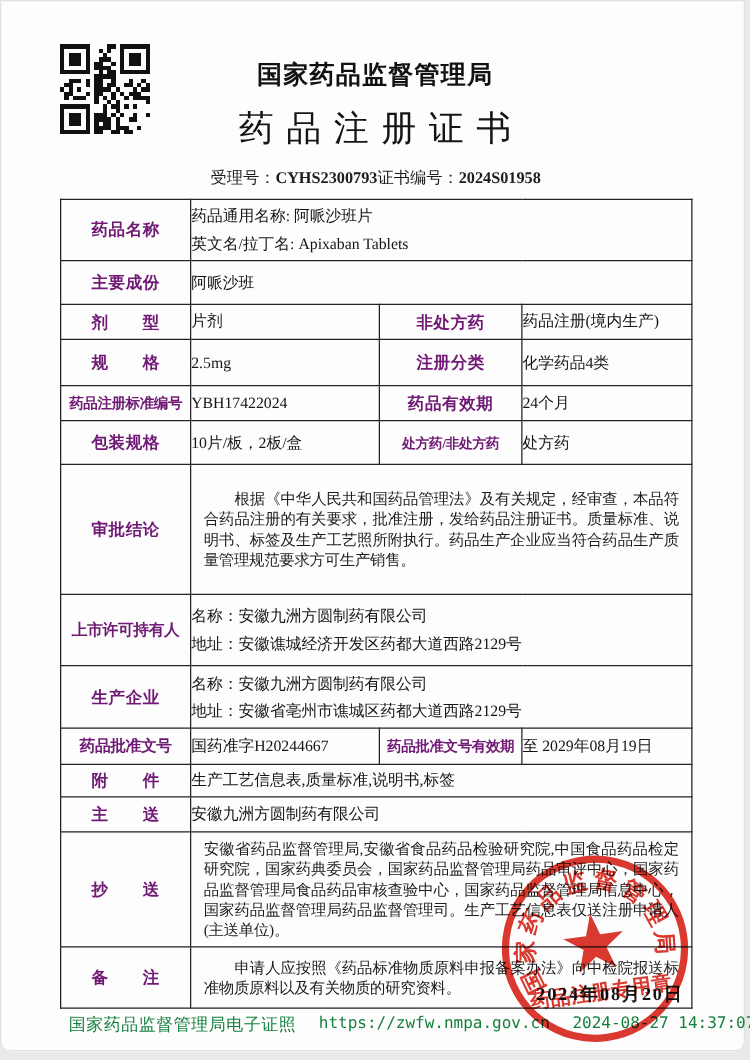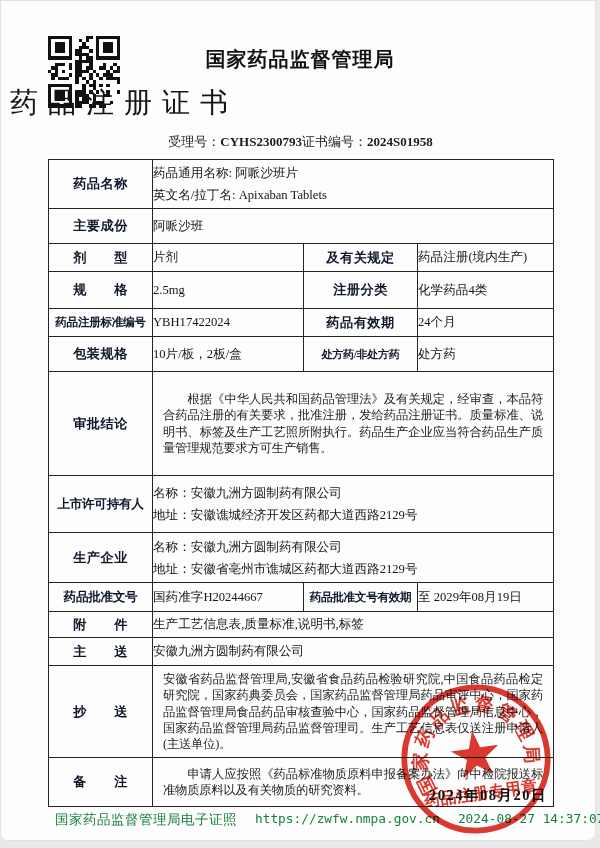--- a/index.html
+++ b/index.html
@@ -12,32 +12,32 @@
     border-radius:0 0 8px 8px;box-shadow:0 0 0 1px #e2e2e2 inset;
   }
   
   .qr{position:absolute;left:48px;top:33px;width:72px;height:77px;}
   .agency{
     position:absolute;left:0;top:46px;width:600px;text-align:center;
     font-family:"Liberation Sans","DejaVu Sans",sans-serif;
     font-size:20px;font-weight:bold;letter-spacing:1px;color:#111;
   }
   .cert-title{
-    position:absolute;left:0;top:84px;width:600px;
+    position:absolute;left:0;top:84px;width:600px;text-align:center;
     font-size:28px;font-weight:500;letter-spacing:10px;text-indent:10px;color:#141414;
   }
   .meta-row{position:absolute;left:48px;top:133px;width:505px;display:flex;justify-content:center;font-size:13px;}
   .meta-row b{font-weight:bold;}
   
   table.cert{
     position:absolute;left:48px;top:159px;width:505px;border-collapse:collapse;table-layout:fixed;
   }
   table.cert td{border:1.5px solid #232323;padding:0;vertical-align:middle;overflow:hidden;}
   td.lbl{
-    text-align:center;font-weight:bold;font-size:13.2px;color:#0f172a;letter-spacing:0.5px;
+    text-align:center;font-weight:bold;font-size:13.2px;color:#701a75;letter-spacing:0.5px;
   }
   td.lbl.sm{font-size:11.6px;letter-spacing:-0.3px;}
   td.val{font-size:12.6px;padding-left:9px;padding-right:4px;color:#151515;}
   td.val .line{line-height:1.75;font-family:Liberation Serif, serif;}
   td.val.two{padding-top:2px;padding-bottom:2px;}
   .para{margin:0;padding:5px 10px 5px 10px;font-size:12.3px;line-height:1.32;text-align:justify;letter-spacing:-0.2px;}
   .indent{text-indent:2em;}
   
   .seal-date{
     position:absolute;left:429px;top:786px;font-size:14.5px;font-weight:bold;letter-spacing:1.5px;color:#161616;z-index:1;
@@ -223,21 +223,21 @@
         <div class="line">英文名/拉丁名: Apixaban Tablets</div>
       </td>
     </tr>
     <tr style="height:35px">
       <td class="lbl">主要成份</td>
       <td class="val" colspan="3">阿哌沙班</td>
     </tr>
     <tr style="height:28px">
       <td class="lbl">剂　　型</td>
       <td class="val">片剂</td>
-      <td class="lbl">及有关规定</td>
+      <td class="lbl">非处方药</td>
       <td class="val">药品注册(境内生产)</td>
     </tr>
     <tr style="height:37px">
       <td class="lbl">规　　格</td>
       <td class="val">2.5mg</td>
       <td class="lbl">注册分类</td>
       <td class="val">化学药品4类</td>
     </tr>
     <tr style="height:28px">
       <td class="lbl sm">药品注册标准编号</td>

